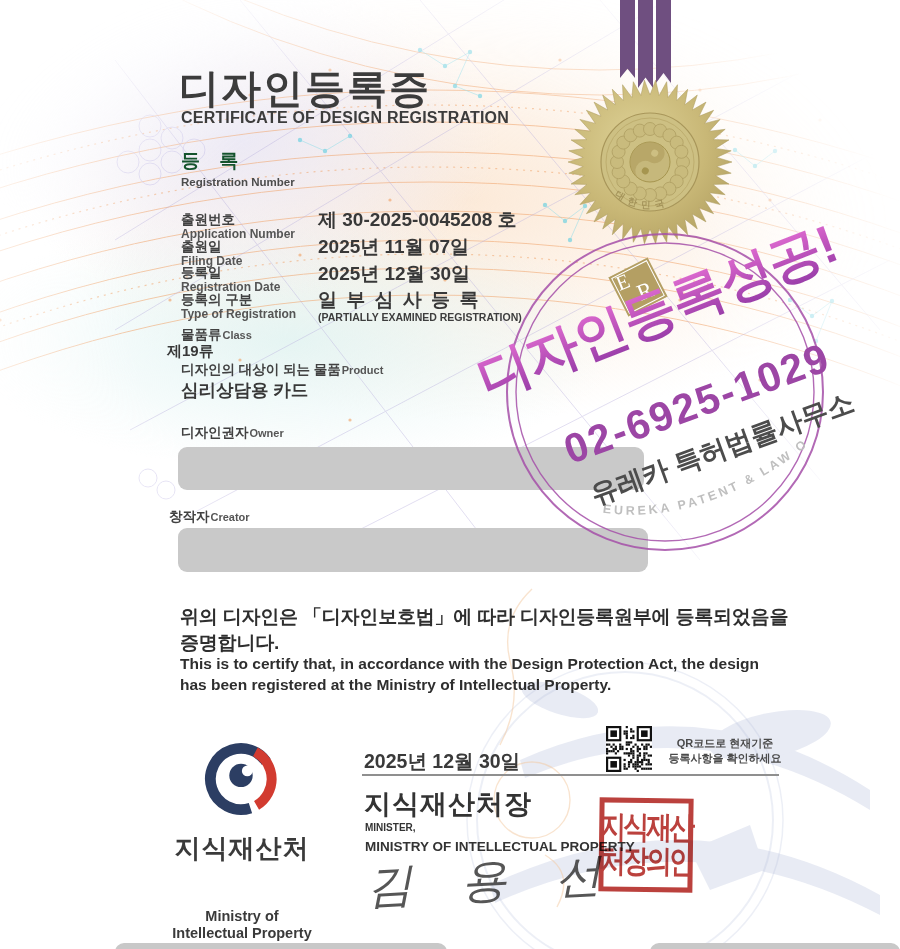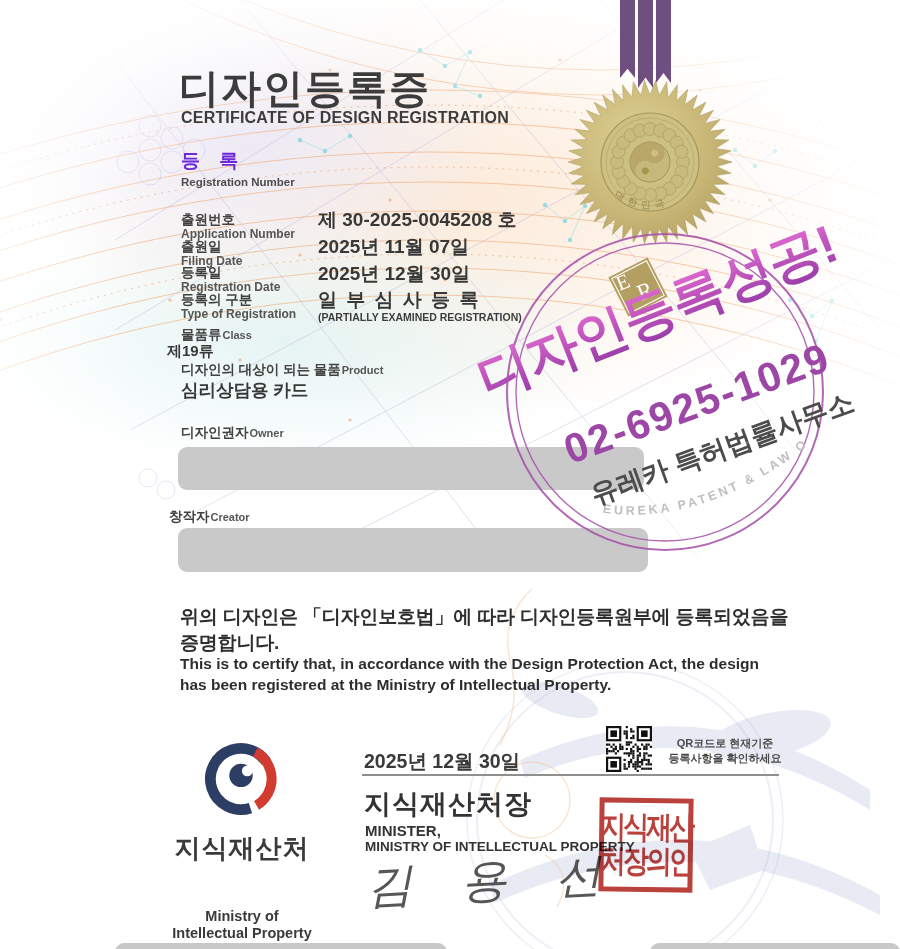--- a/index.html
+++ b/index.html
@@ -16,21 +16,21 @@
   
   .ribbon{top:0;width:15px;background:#6f4f80;
     clip-path:polygon(0 0,100% 0,100% 100%,50% 88%,0 100%);}
   .ribbon.r1{left:620;height:78px;left:620px;}
   .ribbon.r2{left:638px;height:88px;}
   .ribbon.r3{left:656px;height:83px;}
 
   
   .title-ko{left:179px;top:61px;font-size:40px;font-weight:800;letter-spacing:2px;color:#3c3c3c;}
   .title-en{left:181px;top:109px;font-size:16px;font-weight:700;letter-spacing:.2px;color:#3c3c3c;}
-  .reg-label{left:181px;top:148px;font-size:19px;font-weight:700;letter-spacing:7px;color:#6d28d9;}
+  .reg-label{left:181px;top:148px;font-size:19px;font-weight:700;letter-spacing:7px;color:#14532d;}
   .reg-label-en{left:181px;top:176px;font-size:11.5px;font-weight:700;color:#4c4c4c;}
   .reg-value{left:318px;top:147px;font-size:21px;font-weight:700;color:#383838;}
 
   .f-label{font-size:13.5px;font-weight:700;color:#414141;}
   .f-label-en{font-size:12px;font-weight:600;color:#555;}
   .f-value{font-size:19px;font-weight:700;color:#383838;}
   .f-value-sub{font-size:10.5px;font-weight:700;color:#3d3d3d;}
 
   .inline-label .en{font-size:11px;font-weight:600;color:#555;margin-left:1px;}
   .inline-label{font-size:13.5px;font-weight:700;color:#414141;}
@@ -55,21 +55,21 @@
     transform:rotate(63deg);box-shadow:inset 0 0 0 2px #b49f63,inset 0 0 0 3px #fff;}
   .er-text{left:612px;top:263px;width:52px;height:52px;transform:rotate(-22deg);
     font-family:"Liberation Serif","DejaVu Serif",serif;color:#fff;}
   .er-text .e{position:absolute;left:8px;top:2px;font-size:21px;}
   .er-text .r{position:absolute;left:24px;top:18px;font-size:23px;}
 
   
   .date-line{left:364px;top:748px;font-size:19.5px;font-weight:600;color:#3a3a3a;}
   .rule{left:362px;top:774px;width:417px;height:2px;background:#8f8f8f;}
   .minister-ko{left:364px;top:786px;font-size:27px;font-weight:800;color:#333;letter-spacing:1px;}
-  .minister-en1{left:365px;top:822px;font-size:15px;font-weight:700;color:#333;}
+  .minister-en1{left:365px;top:822px;font-size:10px;font-weight:700;color:#333;}
   .minister-en2{left:365px;top:839px;font-size:13.5px;font-weight:700;color:#333;}
   .signature{left:366px;top:850px;font-size:46px;font-weight:400;color:#3f3f3f;
     font-family:"DejaVu Serif","Liberation Serif",serif;font-style:italic;
     letter-spacing:17px;transform:rotate(-3deg);opacity:.88;}
 
   .ministry-name{left:158px;top:831px;width:168px;text-align:center;font-size:26px;
     font-weight:700;color:#3a3a3a;letter-spacing:1px;}
   .ministry-en{left:158px;top:908px;width:168px;text-align:center;font-size:14.5px;
     font-weight:700;color:#3a3a3a;line-height:17px;}
 

